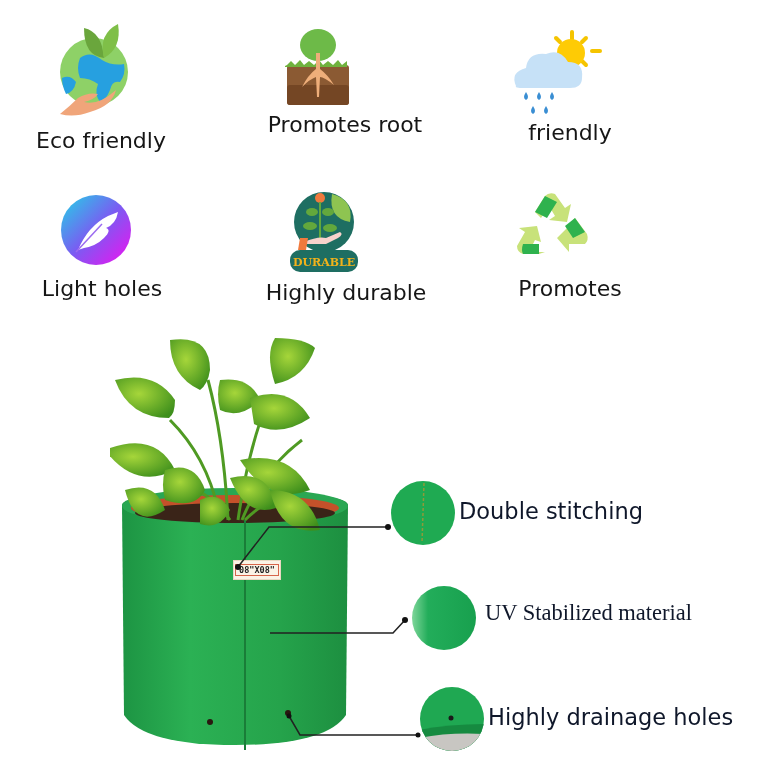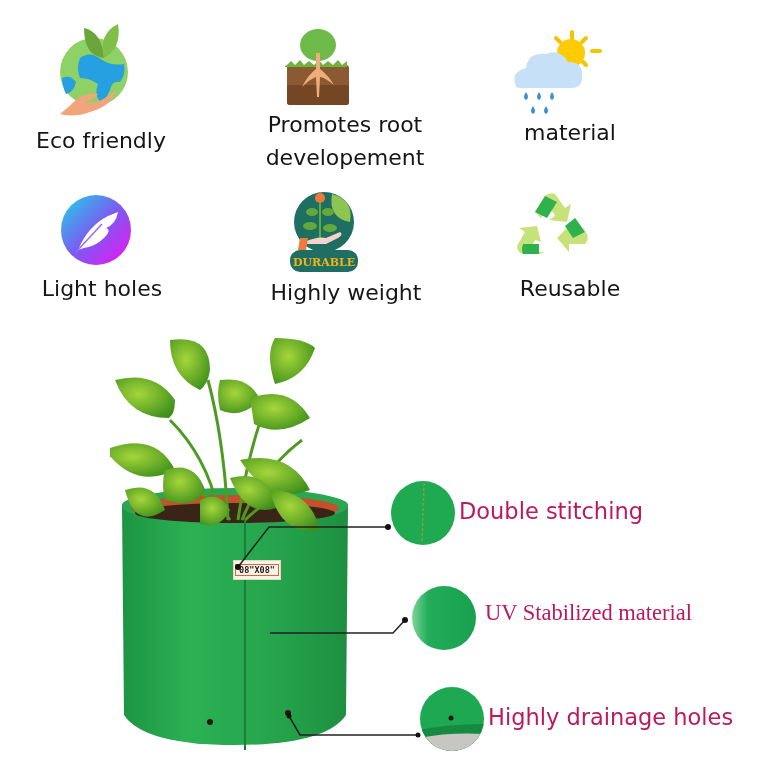--- a/index.html
+++ b/index.html
@@ -1,20 +1,20 @@
 <!DOCTYPE html>
 <html><head>
 <meta charset="utf-8">
 <style>
   html, body { margin:0; padding:0; background:#ffffff; }
   body { width:765px; height:765px; position:relative; overflow:hidden;
          font-family:"DejaVu Sans","Liberation Sans",sans-serif; color:#111; }
   .abs { position:absolute; }
   .feature-label { position:absolute; font-size:22px; text-align:center; line-height:33px; color:#161616; white-space:nowrap; }
-  .callout-label { position:absolute; font-size:22.5px; color:#be185d; white-space:nowrap; line-height:30px; }
+  .callout-label { position:absolute; font-size:22.5px; color:#0f172a; white-space:nowrap; line-height:30px; }
   .icon { position:absolute; }
   .size-tag { position:absolute; left:233px; top:560px; width:48px; height:20px; background:#fbf3e6;
               border:1px solid #e8d8c2; box-sizing:border-box; display:flex; align-items:center; justify-content:center; }
   .size-tag span { font-size:8.5px; font-family:"DejaVu Sans Mono","Liberation Mono",monospace; border:1px solid #d7654a; padding:0 3px; color:#222; font-weight:bold; }
 </style>
 </head>
 <body>
 
 <div class="icon" style="left:58px;top:22px;width:72px;height:96px;">
   <svg width="72" height="96" viewBox="0 0 72 96">
@@ -32,21 +32,20 @@
   <svg width="66" height="80" viewBox="0 0 66 80">
     <rect x="2" y="38" width="62" height="40" rx="3" fill="#8b5a33"></rect>
     <rect x="2" y="58" width="62" height="20" rx="3" fill="#744624"></rect>
     <path d="M2 38 l4 -4 l4 4 l5 -5 l4 5 l5 -4 l5 4 l5 -5 l4 5 l5 -4 l5 4 l5 -5 l4 5 l5 -4 v6 h-64z" fill="#6fb23e"></path>
     <ellipse cx="33" cy="18" rx="18" ry="16" fill="#6dba48"></ellipse>
     <path d="M31 26 h4 v16 q8 6 14 16 q-10 -8 -14 -8 l-1 20 l-2 0 l-1 -20 q-6 2 -14 10 q6 -12 14 -18z" fill="#eeae7a"></path>
   </svg>
 </div>
 <div class="feature-label" style="left:245px;width:200px;top:108px;">
   <div>Promotes root</div>
-  <div>developement</div>
 </div>
 
 <div class="icon" style="left:508px;top:30px;width:96px;height:88px;">
   <svg width="96" height="88" viewBox="0 0 96 88">
     <g stroke="#f5c400" stroke-width="4" stroke-linecap="round">
       <line x1="64" y1="2" x2="64" y2="9"></line>
         <line x1="84" y1="21" x2="92" y2="21"></line>
       <line x1="78" y1="8" x2="74" y2="12"></line>
         <line x1="48" y1="8" x2="52" y2="12"></line>
       <line x1="78" y1="35" x2="74" y2="31"></line>
@@ -56,21 +55,21 @@
     <g fill="#3a8ed3">
       <path d="M18 62 q-4 6 0 8 q4 -2 0 -8z"></path>
         <path d="M31 62 q-4 6 0 8 q4 -2 0 -8z"></path>
         <path d="M44 62 q-4 6 0 8 q4 -2 0 -8z"></path>
       <path d="M25 76 q-4 6 0 8 q4 -2 0 -8z"></path>
         <path d="M38 76 q-4 6 0 8 q4 -2 0 -8z"></path>
     </g>
   </svg>
 </div>
 <div class="feature-label" style="left:470px;width:200px;top:116px;">
-  <div>material</div>
+  <div>friendly</div>
 </div>
 
 <div class="icon" style="left:60px;top:194px;width:72px;height:72px;">
   <svg width="72" height="72" viewBox="0 0 72 72">
     <defs>
         <linearGradient id="fg" x1="0" y1="0" x2="1" y2="1">
       <stop offset="0" stop-color="#1fd6e6"></stop>
           <stop offset="0.5" stop-color="#7a5cf2"></stop>
           <stop offset="1" stop-color="#f20ff0"></stop>
         </linearGradient>
@@ -93,33 +92,33 @@
         <ellipse cx="22" cy="38" rx="7" ry="4"></ellipse>
         <ellipse cx="42" cy="40" rx="7" ry="4"></ellipse>
       </g>
     <rect x="31" y="14" width="2" height="40" fill="#63a83c"></rect>
     <path d="M16 54 q14 -6 22 -4 l14 -6 q4 2 -2 6 l-12 6 h-22z" fill="#f7d2cc"></path>
     <path d="M12 50 l8 0 l-2 12 l-8 0z" fill="#f07a3d"></path>
     <rect x="2" y="62" width="68" height="22" rx="10" fill="#1e6e62"></rect>
     <text x="36" y="78" text-anchor="middle" font-family="DejaVu Serif, serif" font-weight="bold" font-size="11" fill="#f2b21a">DURABLE</text>
   </svg>
 </div>
-<div class="feature-label" style="left:244px;width:204px;top:276px;">Highly weight</div>
+<div class="feature-label" style="left:244px;width:204px;top:276px;">Highly durable</div>
 
 <div class="icon" style="left:515px;top:188px;width:82px;height:78px;">
   <svg width="82" height="78" viewBox="0 0 82 78">
     <path d="M20 24 l10 -16 q4 -4 10 -2 l10 14 l6 -4 l-4 18 l-18 -2 l6 -4 l-6 -10 l-8 12z" fill="#c8e27a"></path>
     <path d="M20 24 l10 -16 l12 6 l-10 16z" fill="#2fb24e"></path>
     <path d="M60 30 l12 16 q2 6 -2 10 l-16 0 l0 8 l-12 -14 l12 -12 l0 6 l12 0 l-8 -12z" fill="#c8e27a"></path>
     <path d="M60 30 l10 14 l-12 6 l-8 -12z" fill="#2fb24e"></path>
     <path d="M24 66 l-16 0 q-6 -2 -6 -8 l8 -14 l-6 -4 l18 -2 l4 16 l-6 -2 l-6 12 l16 0z" fill="#c8e27a"></path>
     <path d="M24 66 l-16 0 q-2 -4 0 -10 l16 0 z" fill="#2fb24e"></path>
   </svg>
 </div>
-<div class="feature-label" style="left:470px;width:200px;top:272px;">Reusable</div>
+<div class="feature-label" style="left:470px;width:200px;top:272px;">Promotes</div>
 
 <div class="icon" style="left:110px;top:330px;width:250px;height:430px;">
   <svg width="250" height="430" viewBox="0 0 250 430">
     <defs>
       <linearGradient id="bag" x1="0" y1="0" x2="1" y2="0">
         <stop offset="0" stop-color="#1d9443"></stop>
           <stop offset="0.3" stop-color="#2bb154"></stop>
         <stop offset="0.7" stop-color="#25a34b"></stop>
           <stop offset="1" stop-color="#1d8f40"></stop>
         </linearGradient>

